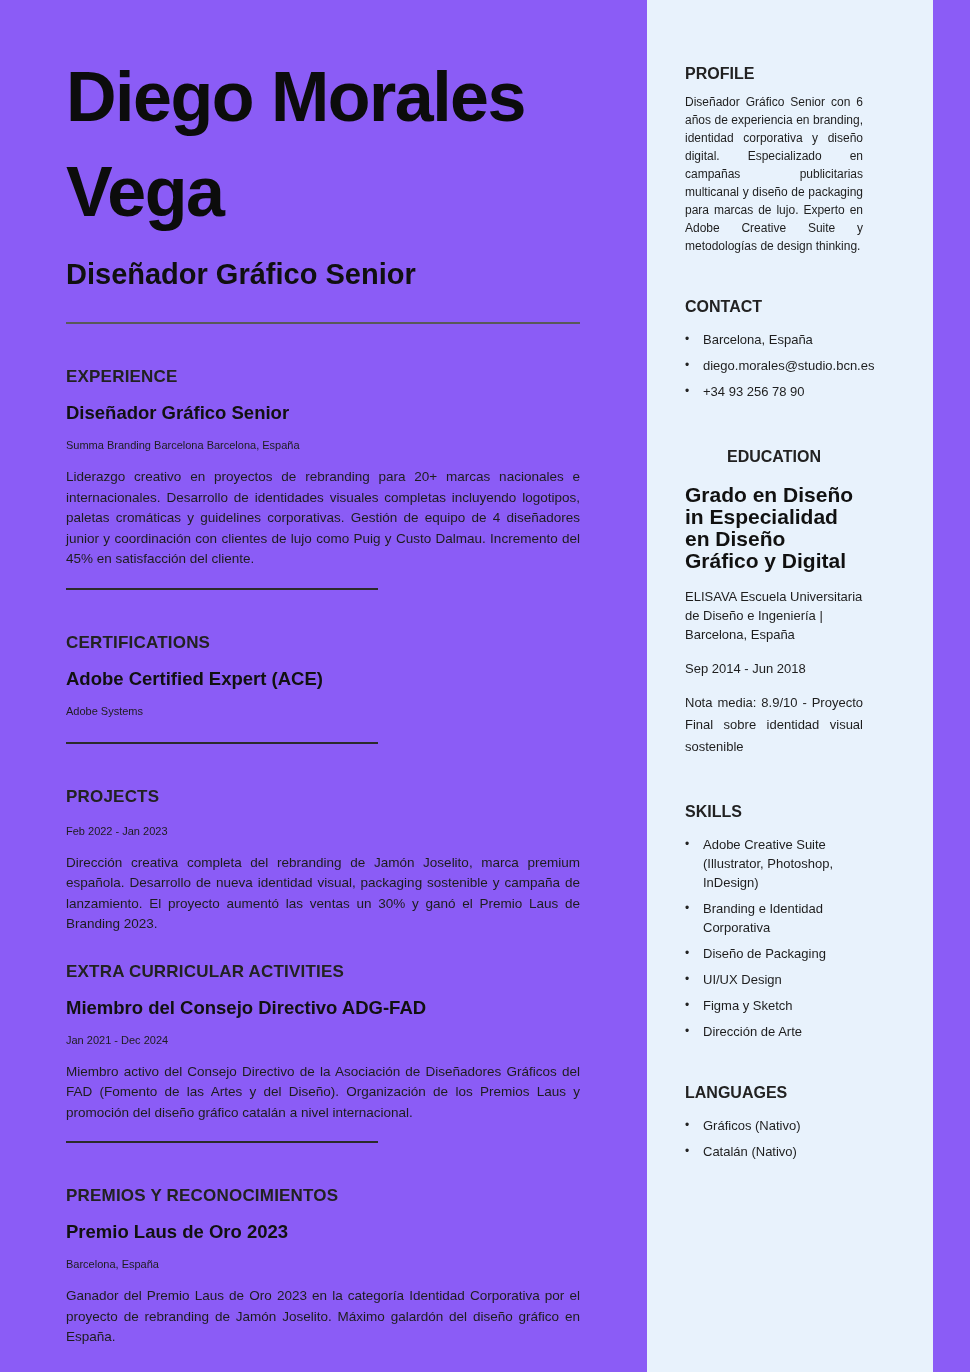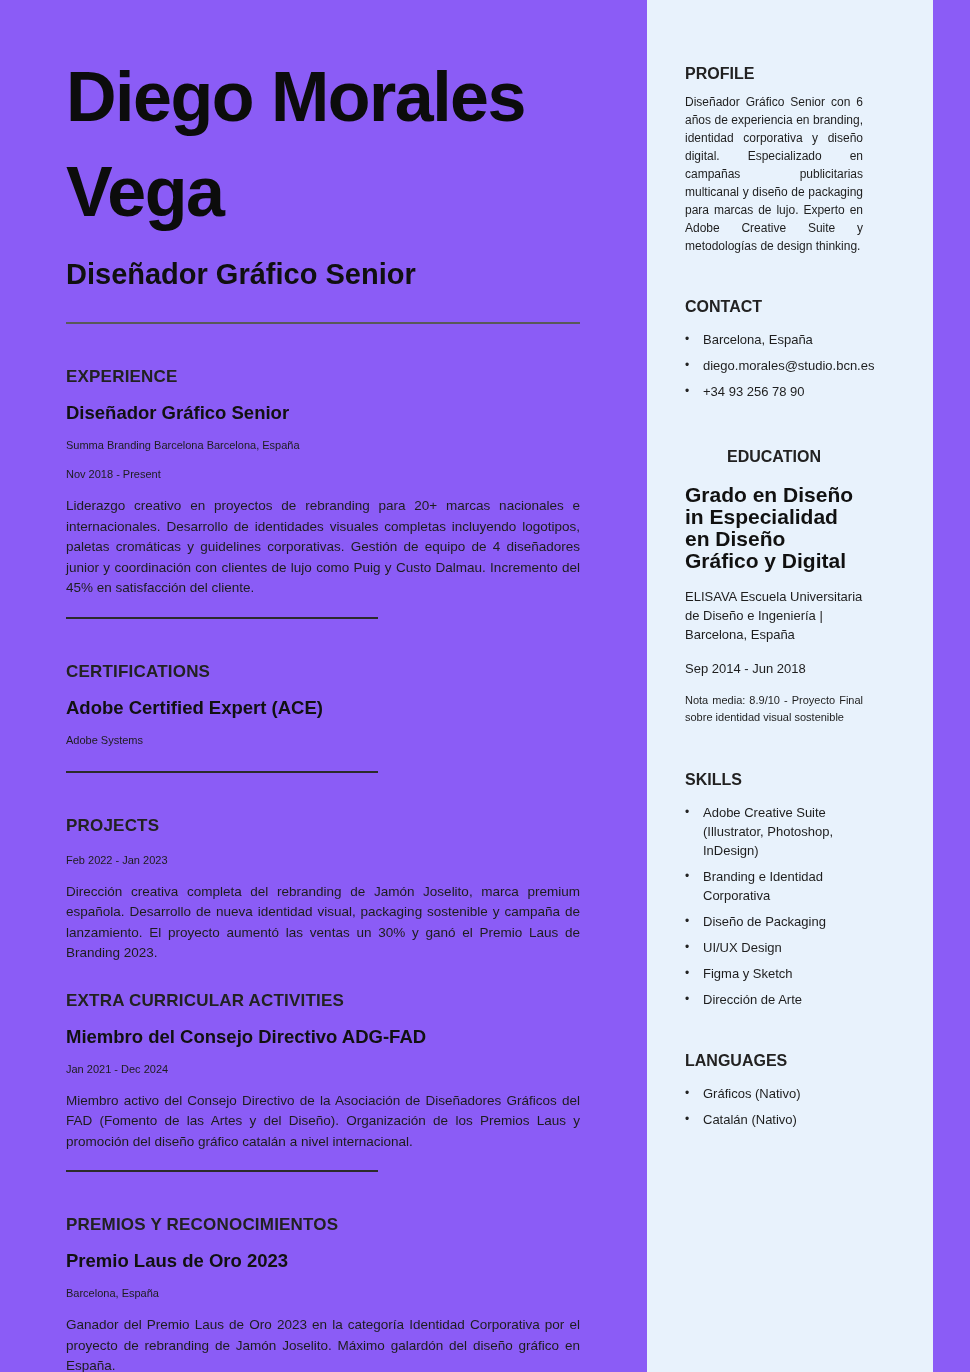--- a/index.html
+++ b/index.html
@@ -45,38 +45,37 @@
     color:#1e1e1e;hyphens:auto;-webkit-hyphens:auto;
   }
   .sb-list{list-style:none;margin:13px 0 0;padding:0;}
   .sb-list li{display:flex;margin-top:7px;font-size:13px;line-height:19px;color:#1e1e1e;}
   .sb-list .bullet{flex:0 0 18px;width:18px;font-size:12px;color:#222;}
   .degree{
     margin-top:17px;font-size:21px;line-height:22px;font-weight:700;color:#111;
     hyphens:auto;-webkit-hyphens:auto;
   }
   .sb-meta{margin-top:15px;font-size:13px;line-height:19px;color:#1e1e1e;}
-  .sb-note{margin-top:14px;font-size:11px;line-height:17px;text-align:justify;color:#1e1e1e;}
+  .sb-note{margin-top:14px;font-size:13px;line-height:22px;text-align:justify;color:#1e1e1e;}
 </style>
 </head>
 <body>
 
 <div class="page">
 
   <div class="main">
 
     <h1 class="name">Diego Morales Vega</h1>
     <div class="subtitle">Diseñador Gráfico Senior</div>
     <hr class="rule-title">
 
     <div>
       <div class="sec-heading">EXPERIENCE</div>
       <div class="item-title">Diseñador Gráfico Senior</div>
       <div class="meta">Summa Branding Barcelona Barcelona, España</div>
-      <div class="meta">Nov 2018 - Present</div>
       <p class="para">Liderazgo creativo en proyectos de rebranding para 20+ marcas nacionales e internacionales. Desarrollo de identidades visuales completas incluyendo logotipos, paletas cromáticas y guidelines corporativas. Gestión de equipo de 4 diseñadores junior y coordinación con clientes de lujo como Puig y Custo Dalmau. Incremento del 45% en satisfacción del cliente.</p>
       <hr class="rule-sec">
     </div>
 
     <div>
       <div class="sec-heading">CERTIFICATIONS</div>
       <div class="item-title">Adobe Certified Expert (ACE)</div>
       <div class="meta">Adobe Systems</div>
       <hr class="rule-sec after-cert">
     </div>

